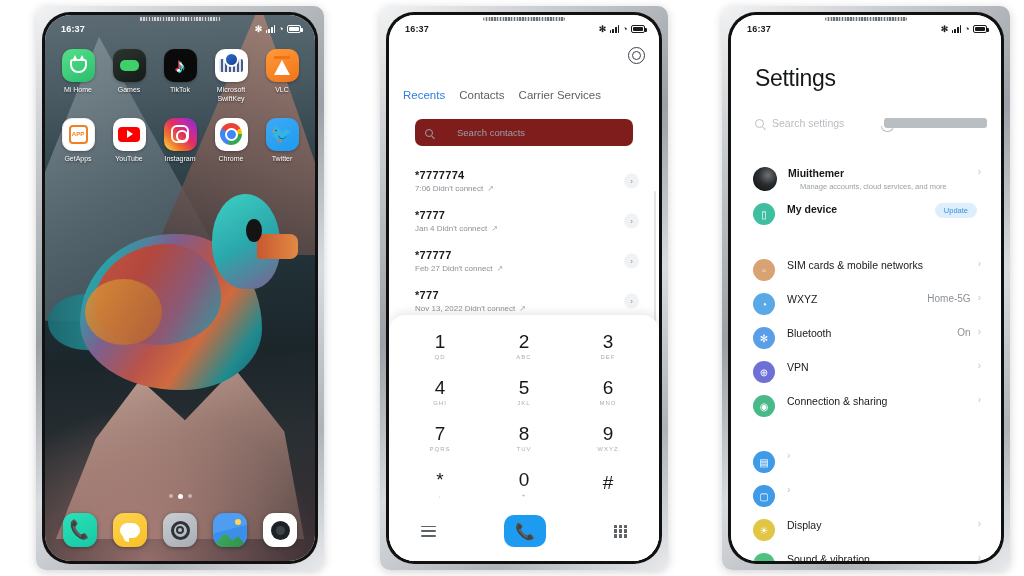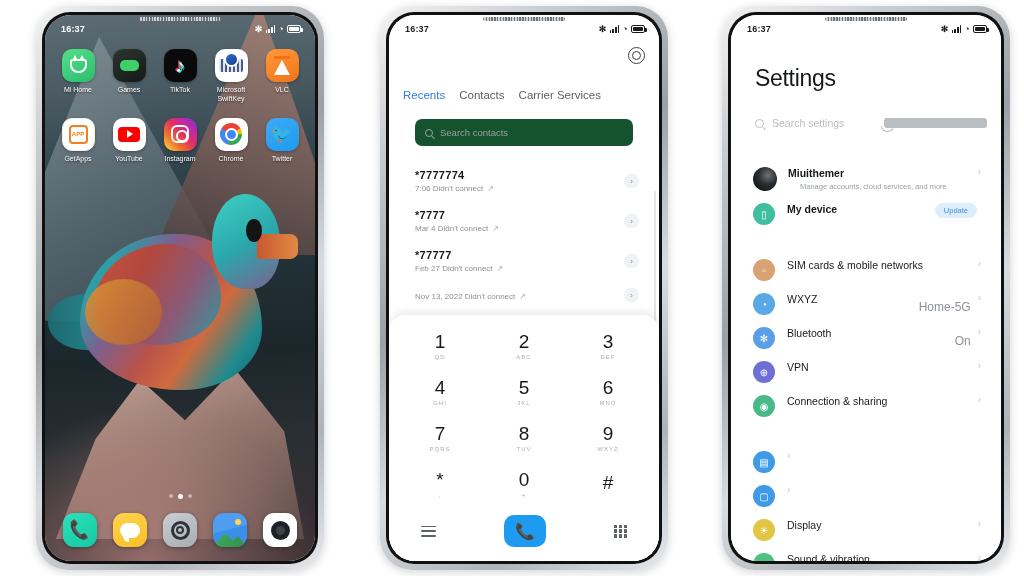--- a/index.html
+++ b/index.html
@@ -7,21 +7,21 @@
     width: 1024px; height: 576px;
     background: #ffffff;
     font-family: "Liberation Sans", sans-serif;
     overflow: hidden;
   }
   .stage { position: relative; width: 1024px; height: 576px; background:#fff; }
 
   
   .phone {
     position: absolute; top: 6px; width: 288px; height: 564px;
-    border-radius: 32px;
+    border-radius: 10px;
     background: linear-gradient(140deg,#f2f3f4 0%,#c9cccf 18%,#9aa0a5 42%,#d9dcdf 62%,#aeb3b8 82%,#e8eaec 100%);
     padding: 6px;
     box-shadow: 0 2px 10px rgba(0,0,0,.18);
   }
   .phone-inner {
     position: relative; width: 100%; height: 100%;
     border-radius: 28px; background:#111;
     padding: 3px;
   }
   .screen {
@@ -158,21 +158,21 @@
 
   
   .dialer { position:absolute; inset:0; background:#fff; }
   .dl-gear { position:absolute; right:14px; top:32px; width:17px; height:17px;
     border-radius:50%; border:1.7px solid #3c4146; display:flex; align-items:center; justify-content:center; }
   .dl-gear::after { content:""; width:7px; height:7px; border-radius:50%; border:1.6px solid #3c4146; }
   .dl-tabs { position:absolute; top:74px; left:14px; right:10px; display:flex; gap:14px; align-items:baseline; }
   .dl-tab { font-size:11.5px; color:#5c6268; white-space:nowrap; }
   .dl-tab.active { color:#2f7de1; }
   .dl-search { position:absolute; top:104px; left:26px; right:26px; height:27px;
-    background:#14532d; border-radius:7px; display:flex; align-items:center; padding:0 10px; gap:7px; }
+    background:#7f1d1d; border-radius:7px; display:flex; align-items:center; padding:0 10px; gap:24px; }
   .dl-search .mag { width:8px; height:8px; border:1.3px solid #9aa0a6; border-radius:50%; position:relative; flex:0 0 auto; }
   .dl-search .mag::after{content:"";position:absolute;right:-3.4px;bottom:-2.6px;width:4px;height:1.3px;background:#9aa0a6;transform:rotate(45deg);}
   .dl-search span { font-size:9.5px; color:#9aa0a6; }
   .dl-list { position:absolute; top:146px; left:0; right:0; bottom:0; }
   .dl-item { position:relative; padding:8px 24px 8px 26px; }
   .dl-num { font-size:11px; font-weight:700; color:#16191c; letter-spacing:.3px; }
   .dl-sub { font-size:8px; color:#8b9197; margin-top:3px; }
   .dl-arrowup { display:inline-block; margin-left:4px; color:#a9afb5; font-size:8px; }
   .dl-chev { position:absolute; right:20px; top:50%; transform:translateY(-50%);
     width:15px;height:15px;border-radius:50%;background:#f1f2f4;display:flex;align-items:center;justify-content:center;
@@ -202,21 +202,21 @@
   .st-search span { font-size:10.5px; color:#b9bec3; flex:1; }
   .st-mic { width:6px; height:10px; border-radius:3px; background:#b9bec3; position:relative; margin-right:2px; }
   .st-mic::after{content:"";position:absolute;left:-2.6px;bottom:-4px;width:11px;height:5px;border:1.2px solid #b9bec3;border-top:none;border-radius:0 0 6px 6px;}
   .st-group { margin: 0 0 10px; }
   .st-row { position:relative; display:flex; align-items:flex-start; padding:6px 20px 6px 22px; min-height:26px; }
   .st-ic { width:22px; height:22px; border-radius:50%; flex:0 0 auto; margin-right:12px;
     display:flex; align-items:center; justify-content:center; font-size:10px; color:#fff; }
   .st-txt { flex:1; min-width:0; }
   .st-lbl { font-size:10.5px; color:#16191c; line-height:1.25; }
   .st-sub { font-size:7.5px; color:#9aa0a6; margin-top:2px;padding-left:12px; }
-  .st-val { font-size:12px; color:#8b9197; margin-right:7px; white-space:nowrap;margin-top:7px; }
+  .st-val { font-size:10px; color:#8b9197; margin-right:7px; white-space:nowrap; }
   .st-chev { color:#c2c7cc; font-size:10px; line-height:1; }
   .st-badge { font-size:7.5px; color:#3f8fdc; background:#ddeefc; border-radius:9px; padding:3px 9px; margin-right:4px; }
   .st-avatar { width:24px;height:24px;border-radius:50%;margin-right:11px;flex:0 0 auto;
     background: radial-gradient(circle at 62% 34%, #6e7276 0%, #2a2d30 44%, #0b0c0d 100%); }
   .st-list { position:absolute; top:146px; left:0; right:0; bottom:0; }
   .st-sep { height:12px; }
   
   .i-sim{background:#d9a273;} .i-wlan{background:#5aa9e6;} .i-bt{background:#5b9ee8;}
   .i-vpn{background:#6f6fd8;} .i-conn{background:#49b98a;}
   .i-wall{background:#3f9ae8;} .i-aod{background:#3f9ae8;} .i-disp{background:#e3c544;}
@@ -399,29 +399,30 @@
           </div>
 
           <div class="dl-list">
             <div class="dl-item">
               <div class="dl-num">*7777774</div>
               <div class="dl-sub"><span>7:06 Didn't connect</span><span class="dl-arrowup">↗</span></div>
               <div class="dl-chev">›</div>
             </div>
             <div class="dl-item">
               <div class="dl-num">*7777</div>
-              <div class="dl-sub"><span>Mar 4 Didn't connect</span><span class="dl-arrowup">↗</span></div>
+              <div class="dl-sub"><span>Jan 4 Didn't connect</span><span class="dl-arrowup">↗</span></div>
               <div class="dl-chev">›</div>
             </div>
             <div class="dl-item">
               <div class="dl-num">*77777</div>
               <div class="dl-sub"><span>Feb 27 Didn't connect</span><span class="dl-arrowup">↗</span></div>
               <div class="dl-chev">›</div>
             </div>
             <div class="dl-item">
+              <div class="dl-num">*777</div>
               <div class="dl-sub"><span>Nov 13, 2022 Didn't connect</span><span class="dl-arrowup">↗</span></div>
               <div class="dl-chev">›</div>
             </div>
           </div>
 
           <div class="dl-scroll"></div>
 
           <div class="keypad">
             <div class="kp-row">
               <div class="kp">

